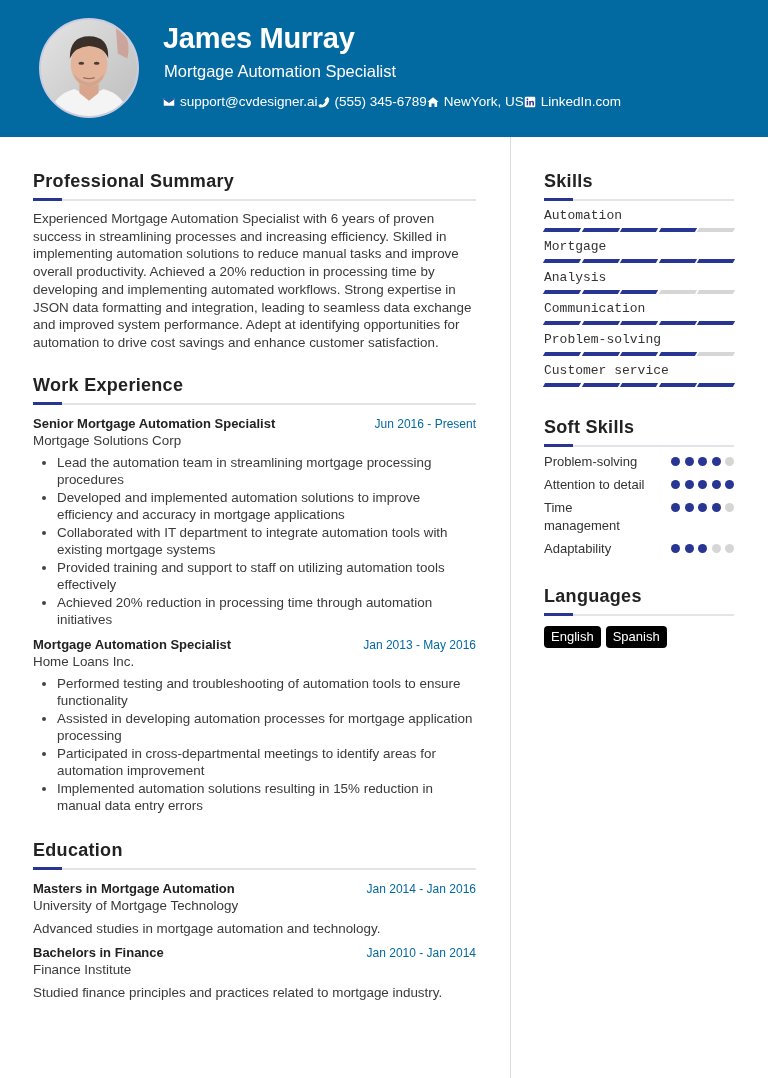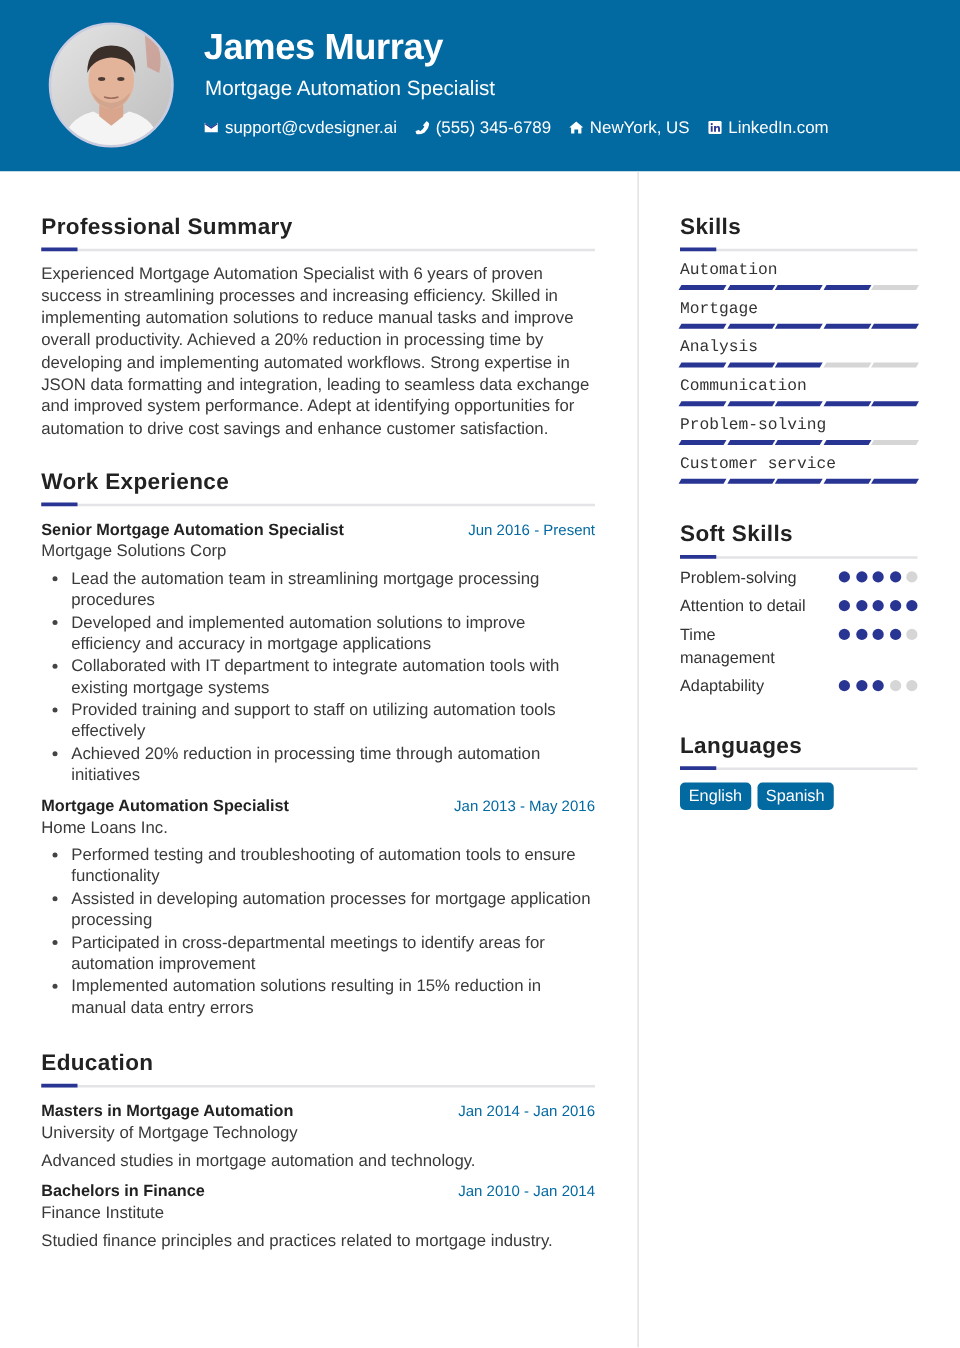--- a/index.html
+++ b/index.html
@@ -20,21 +20,21 @@
     .name {
       position: absolute; left: 163px; top: 22px;
       font-size: 29px; font-weight: bold; letter-spacing: -0.3px; color: #fff;
     }
     .title {
       position: absolute; left: 164px; top: 62px;
       font-size: 16.5px; color: #fff;
     }
     .contacts {
       position: absolute; left: 163px; top: 94px;
-      display: flex; gap: 14px; font-size: 13.5px; color: #fff;
+      display: flex; font-size: 13.5px; color: #fff;
       align-items: center;
     }
     .contact { display: flex; align-items: center; gap: 5px; }
     .contact svg { width: 12px; height: 12px; fill: #fff; display: block; }
 
     .divider-v {
       position: absolute; left: 510px; top: 137px; width: 1px; height: 941px;
       background: #dcdcdc;
     }
 
@@ -79,21 +79,21 @@
     .seg.on { background: #283593; }
 
     .soft { display: flex; justify-content: space-between; margin-top: 5px; }
     .soft-label { font-size: 13px; color: #333; line-height: 18px; width: 105px; }
     .dots { display: flex; gap: 4.5px; margin-top: 4px; }
     .dot { width: 9px; height: 9px; border-radius: 50%; background: #d6d6d6; }
     .dot.on { background: #283593; }
 
     .langs { display: flex; gap: 5px; margin-top: 10px; }
     .lang {
-      background: #0369a1; color: #fff; font-size: 13px; border-radius: 4px;
+      background: #000000; color: #fff; font-size: 13px; border-radius: 4px;
       padding: 3px 7px 4px 7px; line-height: 15px;
     }
   </style>
 </head>
 <body>
 
 <div class="header">
   <div class="avatar">
     <svg viewBox="0 0 100 100">
       <defs>

